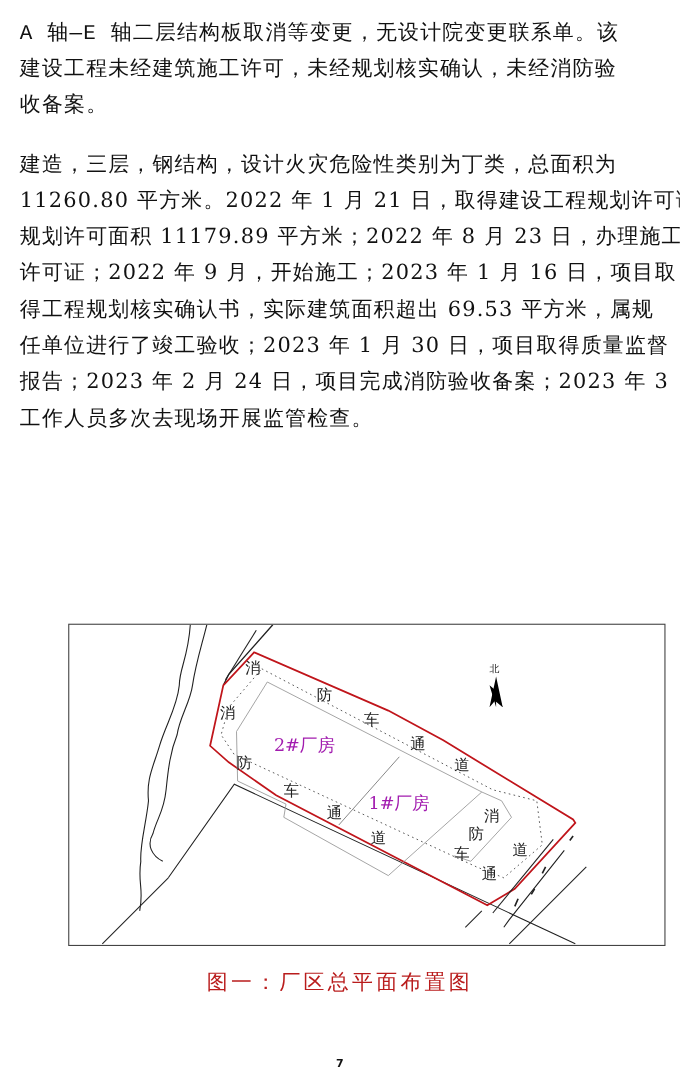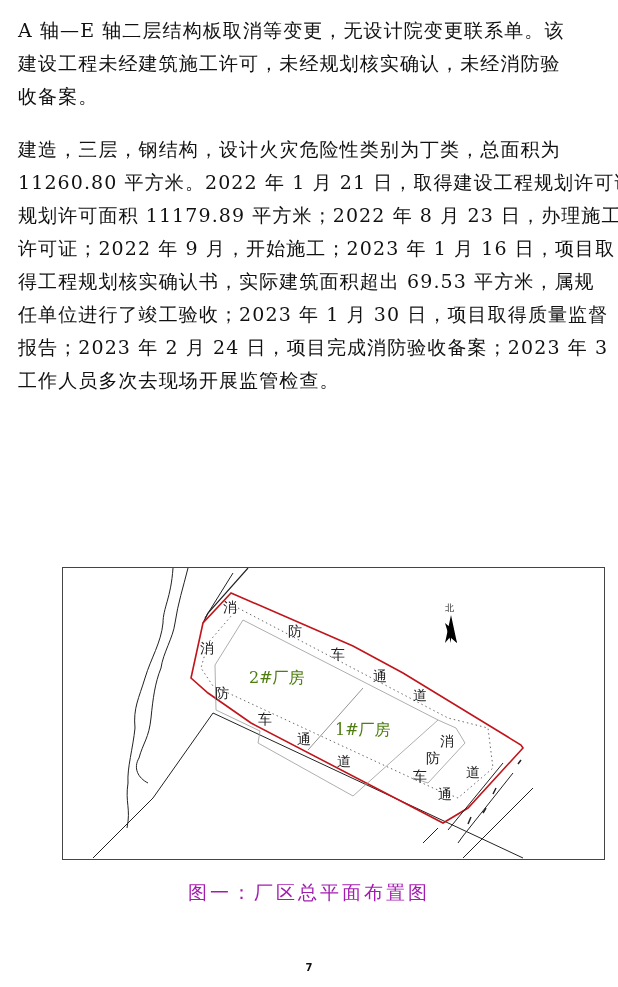--- a/index.html
+++ b/index.html
@@ -6,30 +6,30 @@
     body { width: 618px; height: 987px; position: relative; overflow: hidden;
            font-family: "DejaVu Serif", "Liberation Serif", serif; color: #111; }
     .para { position: absolute; left: 18px; width: 584px; font-size: 19px; line-height: 33px;
             letter-spacing: 1.1px; text-align: justify; }
     .para .line { display: block; white-space: nowrap; height: 33px; }
     .bold { font-weight: bold; }
     .figure { position: absolute; left: 62px; top: 567px; width: 543px; height: 293px;
               border: 1.5px solid #444; box-sizing: border-box; background: #fff; }
     .figure svg { position: absolute; left: 0; top: 0; }
     .lbl { position: absolute; font-size: 14px; color: #222; font-family: "DejaVu Serif", serif; }
-    .lbl-big { position: absolute; font-size: 16px; color: #4d7c0f; font-family: "DejaVu Serif", serif; }
+    .lbl-big { position: absolute; font-size: 16px; color: #a21caf; font-family: "DejaVu Serif", serif; }
     .caption { position: absolute; left: 0; width: 618px; top: 880px; text-align: center;
-               font-size: 19px; letter-spacing: 3px; color: #a21caf; }
+               font-size: 19px; letter-spacing: 3px; color: #b91c1c; }
     .pagenum { position: absolute; left: 0; width: 618px; top: 962px; text-align: center;
                font-size: 10px; font-weight: bold; font-family: "DejaVu Sans", sans-serif; }
   </style>
 </head>
 <body>
 
-<div class="para" style="top:14px;">
+<div class="para" style="top:14px;font-family:Liberation Mono, monospace;">
   <span class="line">A 轴—E 轴二层结构板取消等变更，无设计院变更联系单。该</span>
   <span class="line">建设工程未经建筑施工许可，未经规划核实确认，未经消防验</span>
   <span class="line">收备案。</span>
 </div>
 
 <div class="para" style="top:133px;">
   <span class="line">建造，三层，钢结构，设计火灾危险性类别为丁类，总面积为</span>
   <span class="line">11260.80 平方米。2022 年 1 月 21 日，取得建设工程规划许可证，</span>
   <span class="line">规划许可面积 11179.89 平方米；2022 年 8 月 23 日，办理施工</span>
   <span class="line">许可证；2022 年 9 月，开始施工；2023 年 1 月 16 日，项目取</span>

